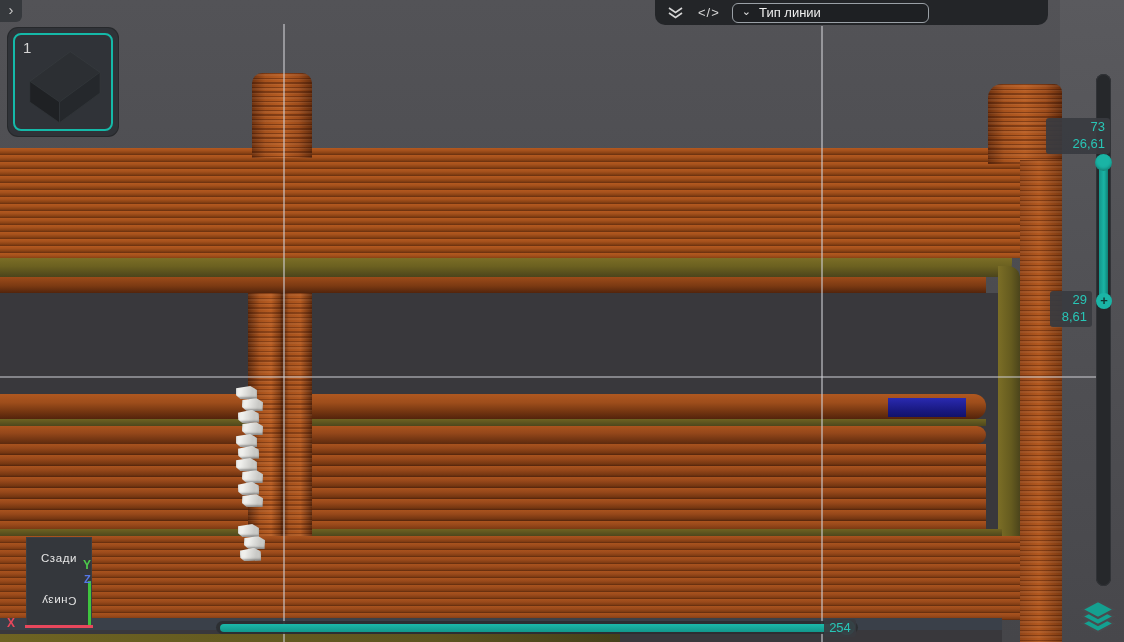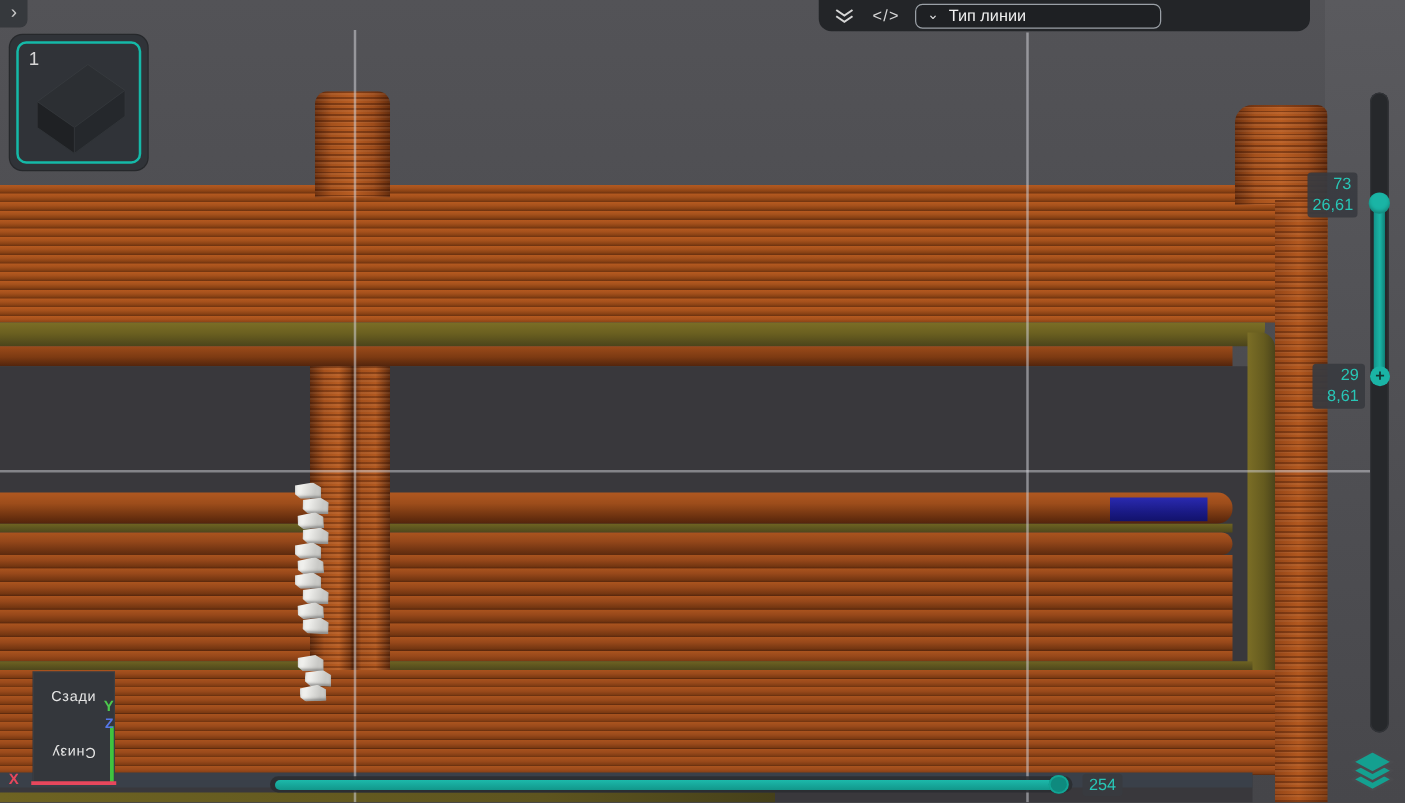--- a/index.html
+++ b/index.html
@@ -95,31 +95,31 @@
     border-radius:8px; box-shadow:inset 0 0 0 1px #313337; cursor:pointer; }
   .v-fill { left:1099px; top:163px; width:9px; height:139px;
     background:linear-gradient(90deg,#13948a,#1ab4a5 55%,#0f8077); }
   .v-handle-top { left:1095px; top:154px; width:17px; height:17px; border-radius:50%;
     background:#1ab4a5; box-shadow:inset 0 -2px 3px rgba(0,0,0,0.25); cursor:grab; }
   .v-handle-bottom { left:1096px; top:293px; width:16px; height:16px; border-radius:50%;
     background:#1ab4a5; color:#123531; font-size:13px; font-weight:bold; line-height:15px;
     text-align:center; cursor:grab; }
   .v-label { background:rgba(56,59,64,0.92); border-radius:3px; color:#28c6b6;
     font-size:13px; line-height:16.5px; text-align:right; padding:1px 5px 2px 4px; }
-  .v-label-top { left:1046px; top:138px; width:40px; }
+  .v-label-top { left:1046px; top:118px; width:64px; }
   .v-label-bottom { left:1050px; top:291px; width:42px; }
 
   
   .h-track { left:216px; top:621px; width:642px; height:13px; background:rgba(43,45,49,0.9);
     border-radius:8px; cursor:pointer; }
   .h-fill { left:220px; top:624px; width:631px; height:8px; border-radius:5px;
     background:linear-gradient(180deg,#1cb9aa,#12978b); }
   .h-handle { left:839px; top:620px; width:16px; height:15px; border-radius:50%;
     background:#0e8a7e; box-shadow:inset 0 0 0 1.5px #12a595; cursor:grab; }
-  .h-label { left:866px; top:619px; width:32px; height:18px; background:rgba(56,59,64,0.92);
+  .h-label { left:824px; top:619px; width:32px; height:18px; background:rgba(56,59,64,0.92);
     border-radius:3px; color:#28c6b6; font-size:13px; line-height:18px; text-align:center; }
 
   
   .nav-cube { left:26px; top:537px; width:66px; height:91px; background:#34373c;
     box-shadow:inset 0 0 0 1px rgba(255,255,255,0.04); cursor:pointer; }
   .cube-face { position:absolute; left:0; width:100%; text-align:center; color:#e6e6e6;
     font-size:11.5px; letter-spacing:0.6px; }
   .cube-back { top:15px; }
   .cube-bottom { top:58px; transform:rotate(180deg); }
   .axis-y-line { left:88px; top:581px; width:3px; height:47px; background:#3fc43f; }

